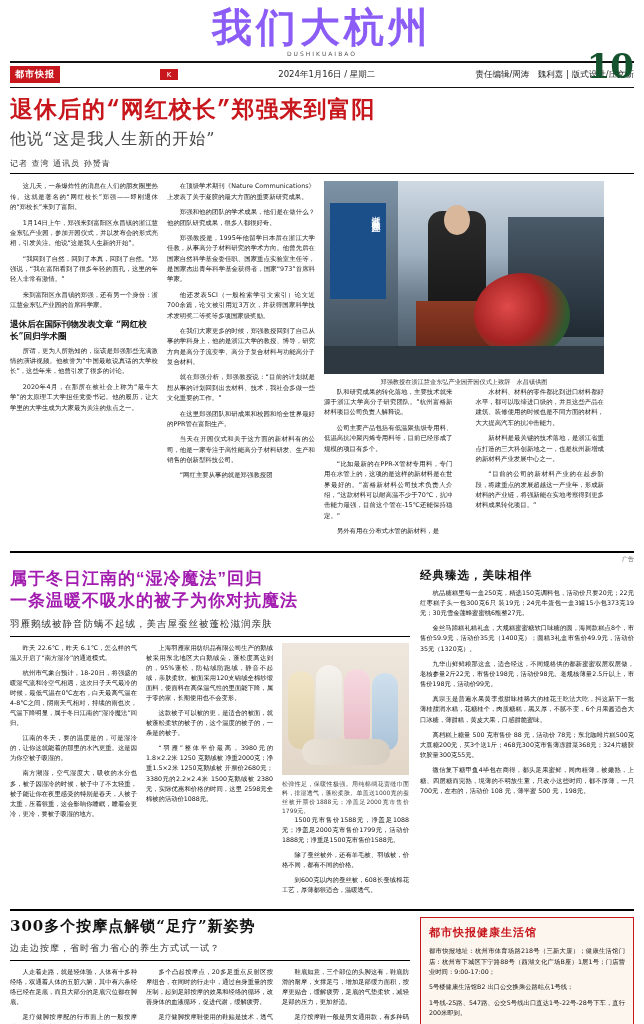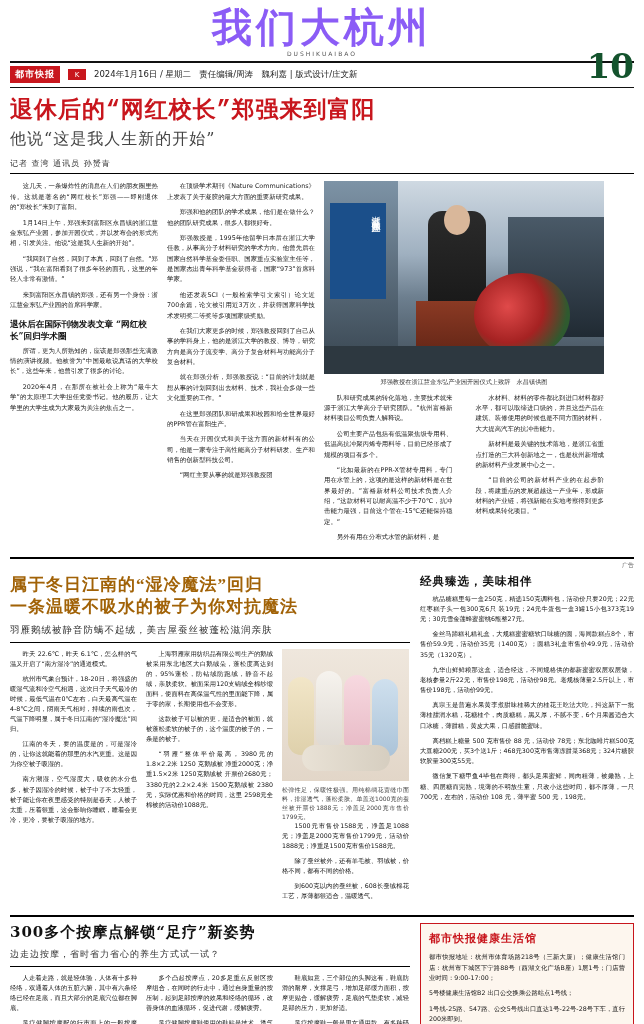--- a/index.html
+++ b/index.html
@@ -13,21 +13,21 @@
   
   .masthead{text-align:center;padding-top:6px;}
   .masthead .title{
     font-family:"DejaVu Serif","Liberation Serif",serif;
     font-weight:bold;font-size:40px;letter-spacing:4px;line-height:1.05;color:#8b5cf6;
   }
   .masthead .pinyin{font-size:6px;letter-spacing:2px;color:#555;margin-top:2px;}
   .mast-rule{border-top:2px solid #111;margin-top:4px;}
   .mast-bar{
     display:flex;align-items:center;gap:8px;border-bottom:1px solid #111;
-    padding:3px 0 4px 0;font-size:8px;color:#333;position:relative;
+    padding:3px 0 4px 0;font-size:8px;color:#333;position:relative;justify-content:space-between;
   }
   .brandbox{
     background:#c8161d;color:#fff;font-size:9px;font-weight:bold;
     padding:2px 5px;letter-spacing:1px;
   }
   .brandmark{
     width:18px;height:11px;background:#c8161d;color:#fff;font-size:7px;
     display:inline-flex;align-items:center;justify-content:center;
   }
   .mast-bar .dateline{font-size:8.5px;color:#222;}
@@ -88,33 +88,33 @@
   .photo .podium{
     position:absolute;left:92px;top:120px;width:86px;height:62px;
     background:linear-gradient(180deg,#8b3a24,#5d2214);
   }
   .photo .flowers{
     position:absolute;left:150px;top:92px;width:96px;height:84px;border-radius:50%;
     background:radial-gradient(circle at 35% 40%,#e04a4a,#a52222 45%,#2f5a2f 75%);
   }
   .photo .floor{position:absolute;left:0;bottom:0;width:100%;height:28px;background:#2d3840;}
   .photo-cap{font-size:6.2px;color:#333;margin-top:3px;line-height:1.5;text-align:center;}
-  .photo-cols{display:flex;gap:23px;margin-top:6px;}
+  .photo-cols{display:flex;gap:23px;}
   .photo-cols .col{width:135px;}
 
   .section-rule{border-top:2px solid #000;margin-top:9px;}
   .ad-tag{text-align:right;font-size:6px;color:#666;margin:2px 0 0 0;}
 
   
   .mid{margin-top:4px;display:flex;gap:10px;}
   .mid-left{width:400px;}
   .mid-right{width:214px;}
   .mid-head{
-    font-family:Liberation Serif, serif;font-weight:bold;
-    font-size:17px;line-height:1.3;color:#a16207;letter-spacing:1px;
+    font-family:Liberation Sans, sans-serif;font-weight:bold;
+    font-size:17px;line-height:1.3;color:#a21caf;letter-spacing:1px;
   }
   .mid-sub{font-size:9.5px;color:#333;margin-top:6px;letter-spacing:1px;}
   .mid-rule{border-top:1px solid #000;margin-top:5px;}
   .mid-cols{display:flex;gap:9px;margin-top:6px;}
   .mid-cols .mc{width:127px;}
   .mid-cols .mc p{font-size:6.3px;line-height:1.6;text-align:justify;margin:0 0 5px 0;text-indent:2em;}
   .quilt-photo{
     width:127px;height:132px;margin-bottom:4px;
     background:linear-gradient(180deg,#efe7dd 0%,#e2d6c8 100%);position:relative;overflow:hidden;
   }

